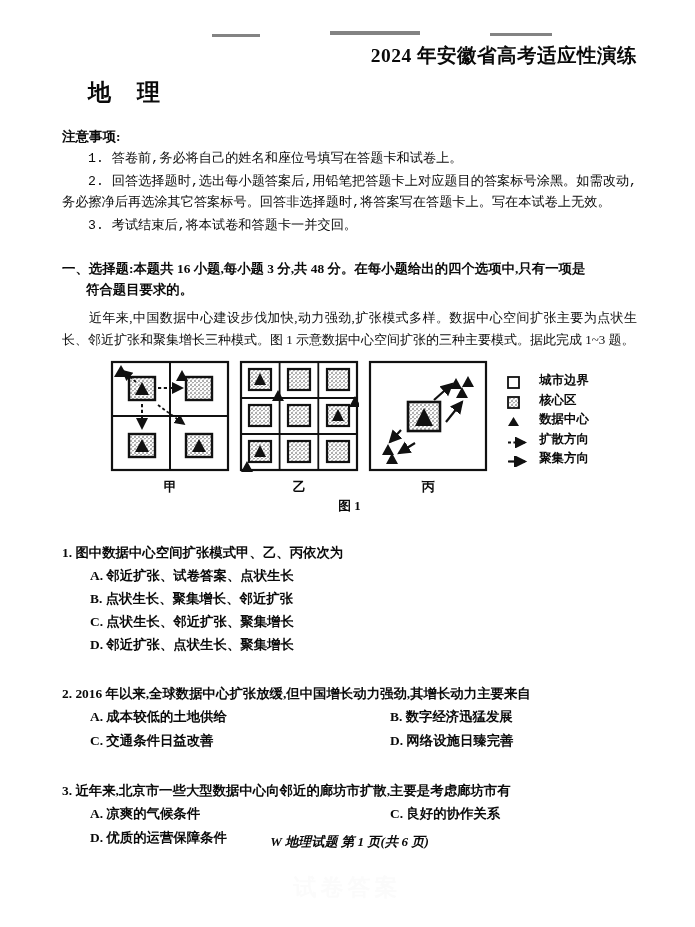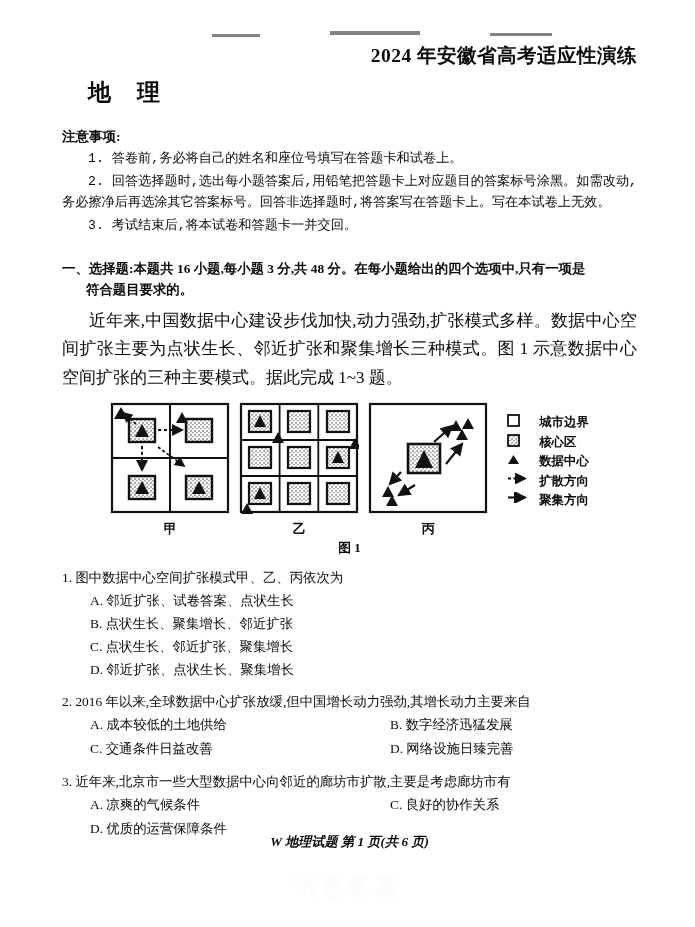--- a/index.html
+++ b/index.html
@@ -74,21 +74,21 @@
     text-align: justify;
     text-indent: 0;
     padding-left: 0;
   }
   .section-heading .cont {
     display: block;
     text-indent: 24px;
   }
   .intro-para {
     margin: 6px 0 0 0;
-    font-size: 17px;
+    font-size: 13px;
     line-height: 1.68;
     text-indent: 27px;
     text-align: justify;
   }
 
   
   .figure-block {
     margin: 10px 0 0 0;
   }
   .figure-row {
@@ -113,36 +113,36 @@
   
   .legend {
     margin-left: 10px;
     padding-top: 12px;
     display: flex;
     flex-direction: column;
     gap: 2.5px;
   }
   .legend-row {
     display: flex;
-    align-items: flex-start;
+    align-items: flex-end;
     gap: 6px;
     font-size: 12.4px;
     font-weight: bold;
     white-space: nowrap;
   }
   .lg-sym {
     width: 26px;
     display: flex;
     align-items: center;
     justify-content: flex-start;
     flex: 0 0 26px;
   }
 
   
-  .question { margin-top: 11px; }
+  .question { margin-top: 28px; font-weight: bold; }
   .q-stem {
     font-size: 13.4px;
     line-height: 1.55;
     text-align: justify;
     padding-left: 16px;
     text-indent: -16px;
   }
   .opts-stack { padding-left: 28px; }
   .opt-line {
     font-size: 13.4px;

